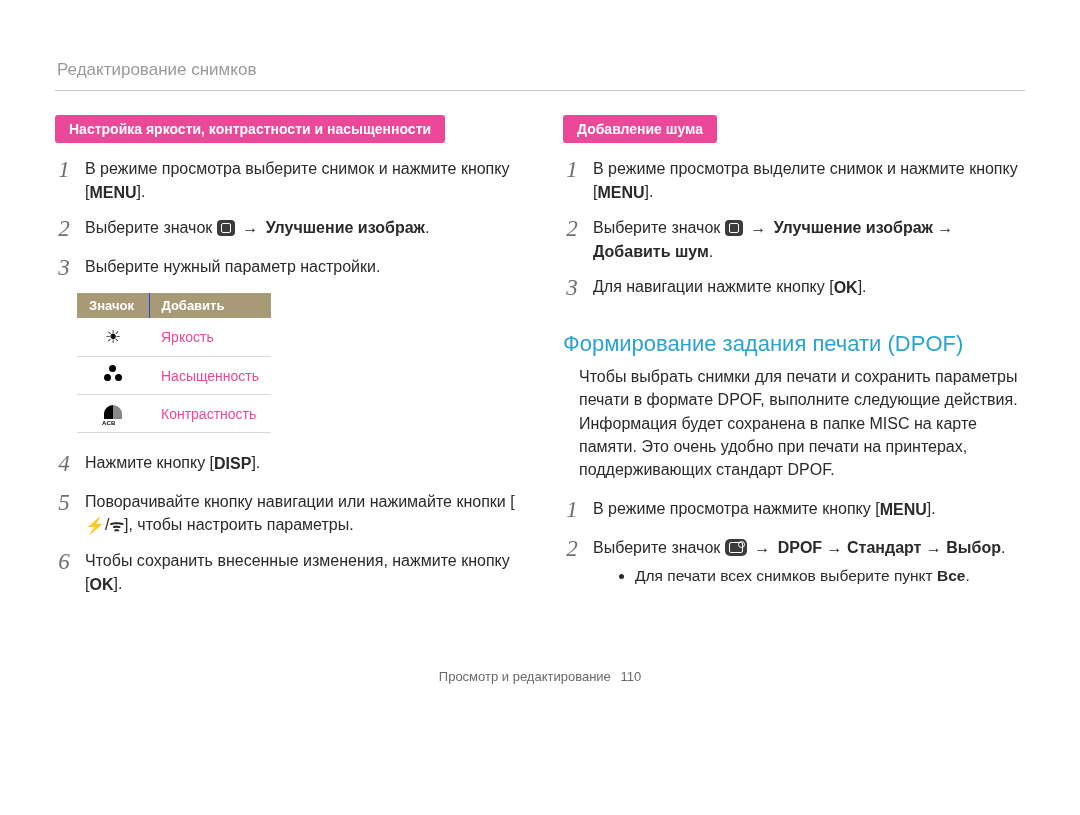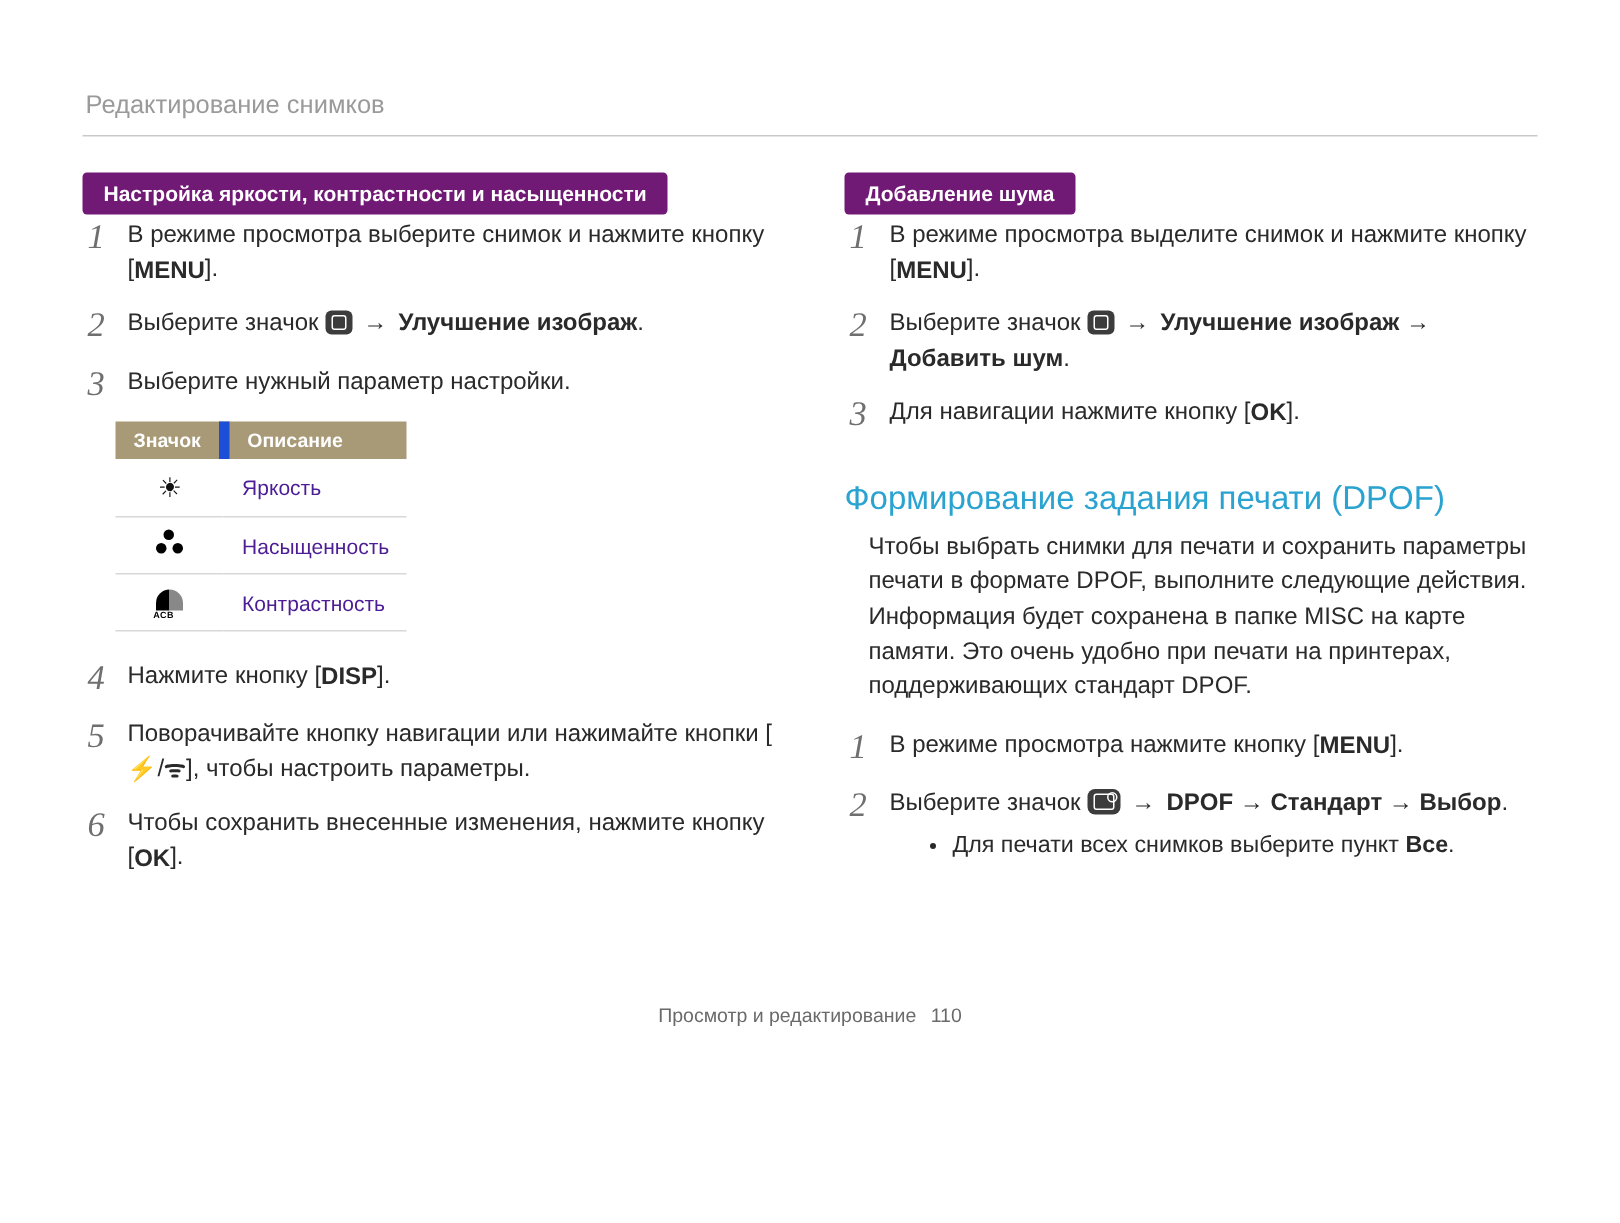--- a/index.html
+++ b/index.html
@@ -1,36 +1,36 @@
 <!DOCTYPE html>
 <html><head>
 <meta charset="utf-8">
 <style>
   html,body{margin:0;padding:0;background:#fff;font-family:Arial,Helvetica,sans-serif;color:#2a2a2a}
   .page{width:1080px;height:704px;position:relative;box-sizing:border-box;padding:60px 55px 0 55px}
   .breadcrumb{color:#9a9a9a;font-size:17px;margin:0 0 10px 2px}
   .hr{border:none;border-top:1px solid #c9c9c9;margin:4px 0 24px 0}
   .cols{display:flex;gap:46px}
   .col{flex:1;min-width:0}
-  .section-bar{display:inline-block;background:#701a75;color:#fff;font-size:14px;font-weight:bold;padding:6px 14px 6px 14px;border-radius:3px;margin-bottom:2px}
+  .section-bar{display:inline-block;background:#ec4899;color:#fff;font-size:14px;font-weight:bold;padding:6px 14px 6px 14px;border-radius:3px;margin-bottom:14px}
   .steps{list-style:none;margin:0;padding:0}
   .step{display:flex;gap:12px;margin-bottom:12px;font-size:16px;line-height:1.45}
   .step-num{font-family:Georgia,'Times New Roman',serif;font-style:italic;font-size:23px;color:#6f6f6f;min-width:18px;text-align:center;line-height:1.15}
   .step-body{flex:1}
   .btn{display:inline-block;vertical-align:-1px;font-weight:bold;font-family:Arial,sans-serif}
   .icon-pill{display:inline-block;background:#3c3c3c;border-radius:4px;min-width:18px;height:16px;vertical-align:-3px;position:relative}
   .icon-pill.gear{width:22px;height:17px;border-radius:5px}
   .icon-pill::after{content:"";position:absolute;inset:3px 4px;border:1px solid #fff;border-radius:2px}
   .icon-pill.gear::before{content:"";position:absolute;right:2px;top:2px;width:5px;height:5px;border:1px solid #fff;border-radius:50%}
   .arrow{margin:0 3px}
   .bold{font-weight:bold}
   .table{border-collapse:collapse;margin:6px 0 18px 22px;font-size:14px}
   .table th{background:#a89a77;color:#fff;text-align:left;font-weight:bold;font-size:13px;padding:5px 12px}
-  .table th:first-child{border-right:7px solid #1d4ed8}
-  .table td{border-bottom:1px solid #d8d8d8;padding:8px 12px;font-size:14px;color:#4c1d95}
+  .table th:first-child{border-right:1px solid #1d4ed8}
+  .table td{border-bottom:1px solid #d8d8d8;padding:8px 12px;font-size:14px;color:#ec4899}
   .table td.icon-cell{text-align:center;font-size:18px;color:#111;width:48px}
   .acb{display:inline-block;width:18px;height:14px;border-radius:9px 9px 0 0;background:linear-gradient(90deg,#000 50%,#888 50%);position:relative}
   .acb::after{content:"ACB";position:absolute;bottom:-7px;left:-2px;font-size:6px;font-weight:bold;color:#000;letter-spacing:0.2px}
   .tri-dots{display:inline-block;position:relative;width:18px;height:16px}
   .tri-dots::before,.tri-dots::after{content:"";position:absolute;width:7px;height:7px;background:#000;border-radius:50%}
   .tri-dots::before{left:5px;top:0}
   .tri-dots::after{left:0;bottom:0;box-shadow:11px 0 0 #000}
   .h2{color:#2aa3d1;font-size:22px;font-weight:normal;margin:30px 0 8px 0}
   .para{font-size:16px;line-height:1.45;margin:0 0 16px 16px}
   .sub-bullet{list-style:disc;margin:6px 0 0 42px;padding:0;font-size:15.5px;line-height:1.4}
@@ -66,21 +66,21 @@
         <li class="step">
           <span class="step-num">3</span>
           <span class="step-body">Выберите нужный параметр настройки.</span>
         </li>
       </ol>
 
       <table class="table">
         <tbody>
             <tr>
           <th>Значок</th>
-          <th>Описание</th>
+          <th>Добавить</th>
         </tr>
         <tr>
           <td class="icon-cell"><span>☀</span></td>
           <td>Яркость</td>
         </tr>
         <tr>
           <td class="icon-cell"><span class="tri-dots"></span></td>
           <td>Насыщенность</td>
         </tr>
         <tr>

